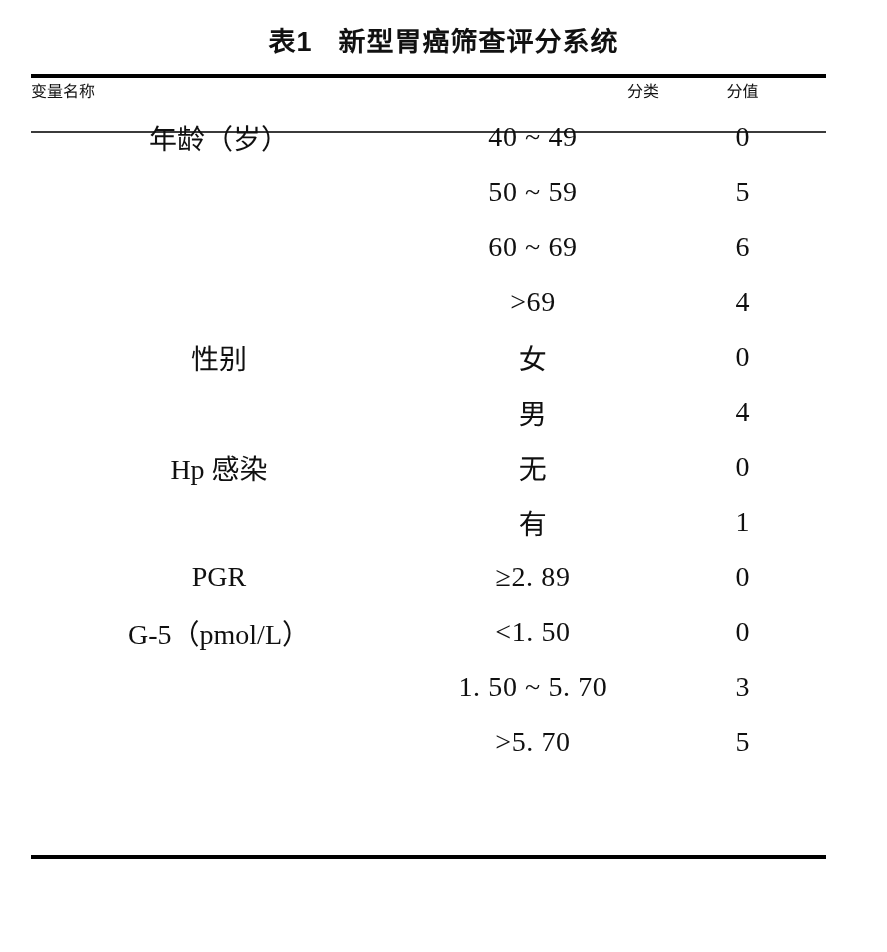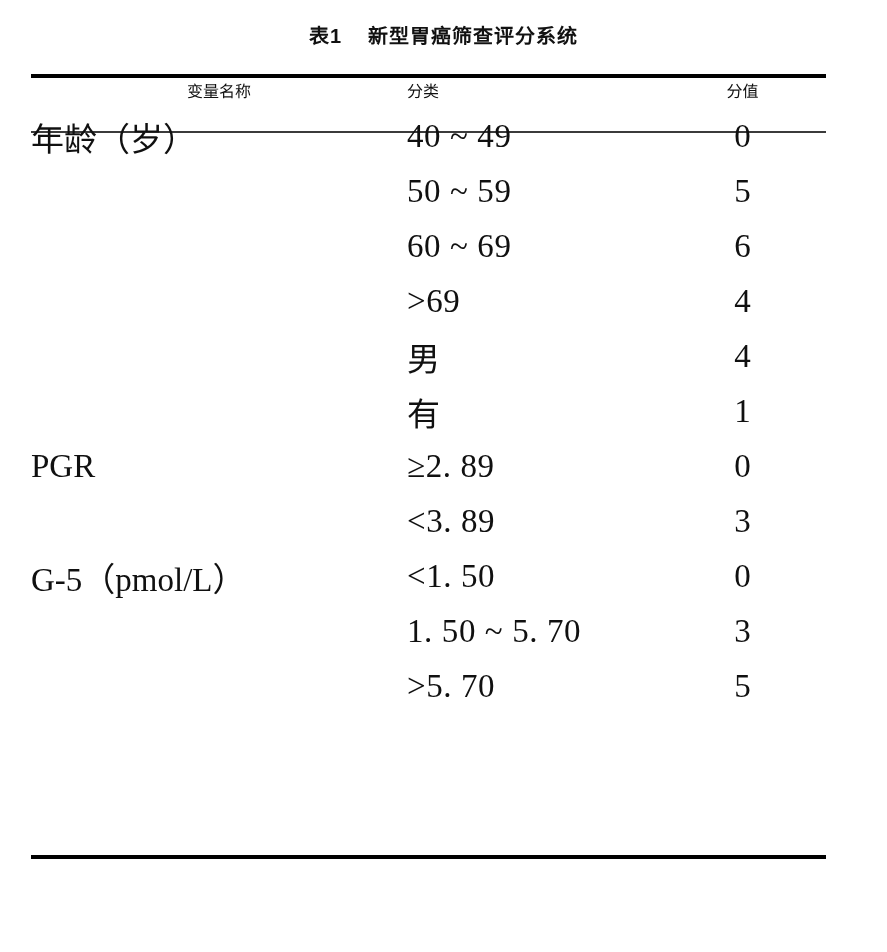--- a/index.html
+++ b/index.html
@@ -28,21 +28,21 @@
 
   
   .table-caption {
     position: absolute;
     left: 0;
     top: 20px;
     width: 887px;
     text-align: center;
     font-family: "Liberation Sans", "DejaVu Sans", sans-serif;
     font-weight: bold;
-    font-size: 20px;
+    font-size: 27px;
     letter-spacing: 1px;
     color: #111111;
     white-space: pre;
   }
   .caption-gap { display: inline-block; width: 26px; }
 
   
   .rule {
     position: absolute;
     left: 31px;
@@ -64,26 +64,26 @@
   .tbl td, .tbl th {
     padding: 0;
     border: 0;
     vertical-align: middle;
     font-weight: normal;
   }
 
   .col-var   { width: 376px; }
   .col-cat   { width: 252px; }
   .col-score { width: 167px; }
-  .hdr-var   { padding-left: 18px; text-align: center; margin-top: 20px; }
-  .hdr-cat   { text-align: left; padding-right: 20px; margin-top: 34px;}
+  .hdr-var   { padding-left: 18px; text-align: left; margin-top: 20px; }
+  .hdr-cat   { text-align: right; padding-right: 20px; margin-top: 34px;}
   .hdr-score { text-align: center; padding-right: 14px;}
 
   
-  .body-row td { height: 55px; font-size: 33px; }
+  .body-row td { height: 55px; font-size: 28px; text-align: center; }
   .body-row.first td { padding-top: 7px; }
 
   .cell-var {
     padding-left: 18px;
     text-align: left;
     white-space: nowrap;
   }
   .cell-cat {
     text-align: left;
     padding-left: 63px;
@@ -135,38 +135,43 @@
           <td class="cell-var"></td>
           <td class="cell-cat">60 ~ 69</td>
           <td class="cell-score">6</td>
         </tr>
         <tr class="body-row">
           <td class="cell-var"></td>
           <td class="cell-cat">&gt;69</td>
           <td class="cell-score">4</td>
         </tr>
         <tr class="body-row">
+          <td class="cell-var">性别</td>
+          <td class="cell-cat">女</td>
+          <td class="cell-score">0</td>
+        </tr>
+        <tr class="body-row">
           <td class="cell-var"></td>
           <td class="cell-cat">男</td>
           <td class="cell-score">4</td>
+        </tr>
+        <tr class="body-row">
+          <td class="cell-var">Hp 感染</td>
+          <td class="cell-cat">无</td>
+          <td class="cell-score">0</td>
         </tr>
         <tr class="body-row">
           <td class="cell-var"></td>
           <td class="cell-cat">有</td>
           <td class="cell-score">1</td>
         </tr>
         <tr class="body-row">
           <td class="cell-var">PGR</td>
           <td class="cell-cat">≥2. 89</td>
           <td class="cell-score">0</td>
-        </tr>
-        <tr class="body-row">
-          <td class="cell-var"></td>
-          <td class="cell-cat">&lt;3. 89</td>
-          <td class="cell-score">3</td>
         </tr>
         <tr class="body-row">
           <td class="cell-var">G-5（pmol/L）</td>
           <td class="cell-cat">&lt;1. 50</td>
           <td class="cell-score">0</td>
         </tr>
         <tr class="body-row">
           <td class="cell-var"></td>
           <td class="cell-cat">1. 50 ~ 5. 70</td>
           <td class="cell-score">3</td>

